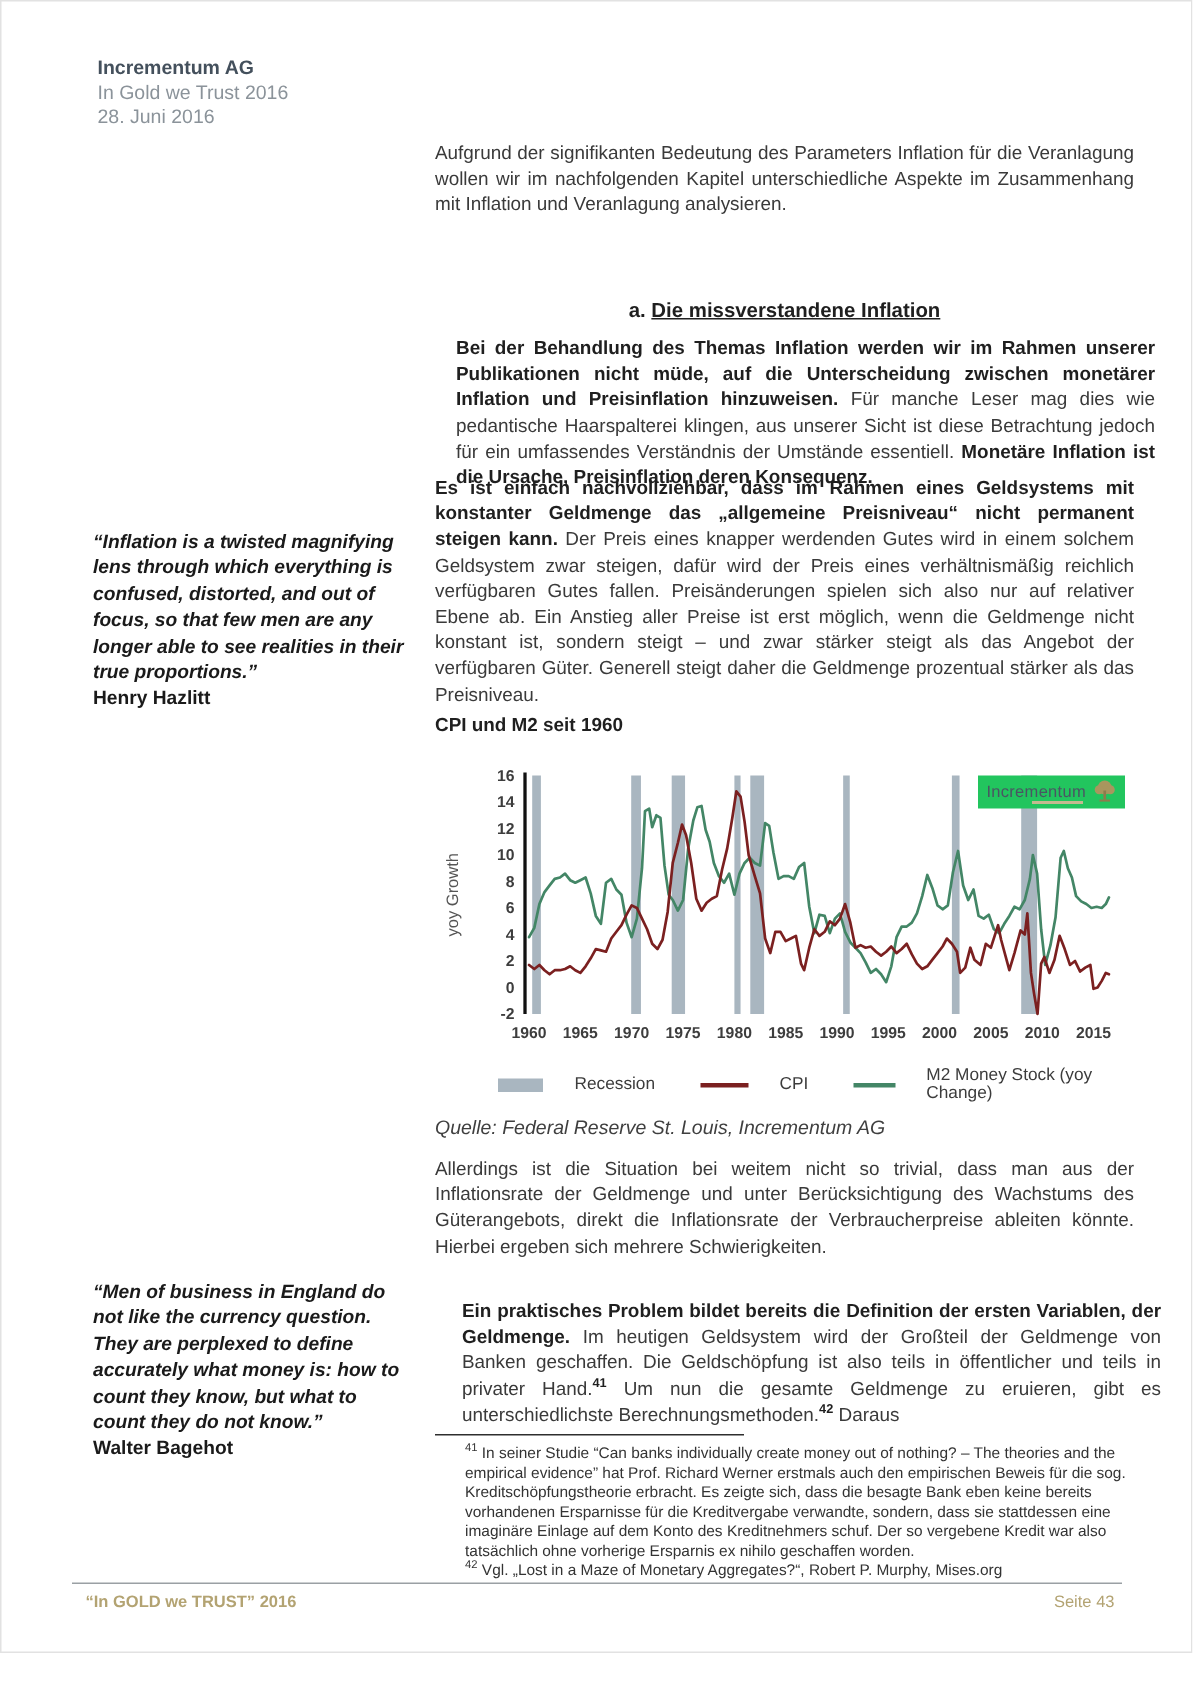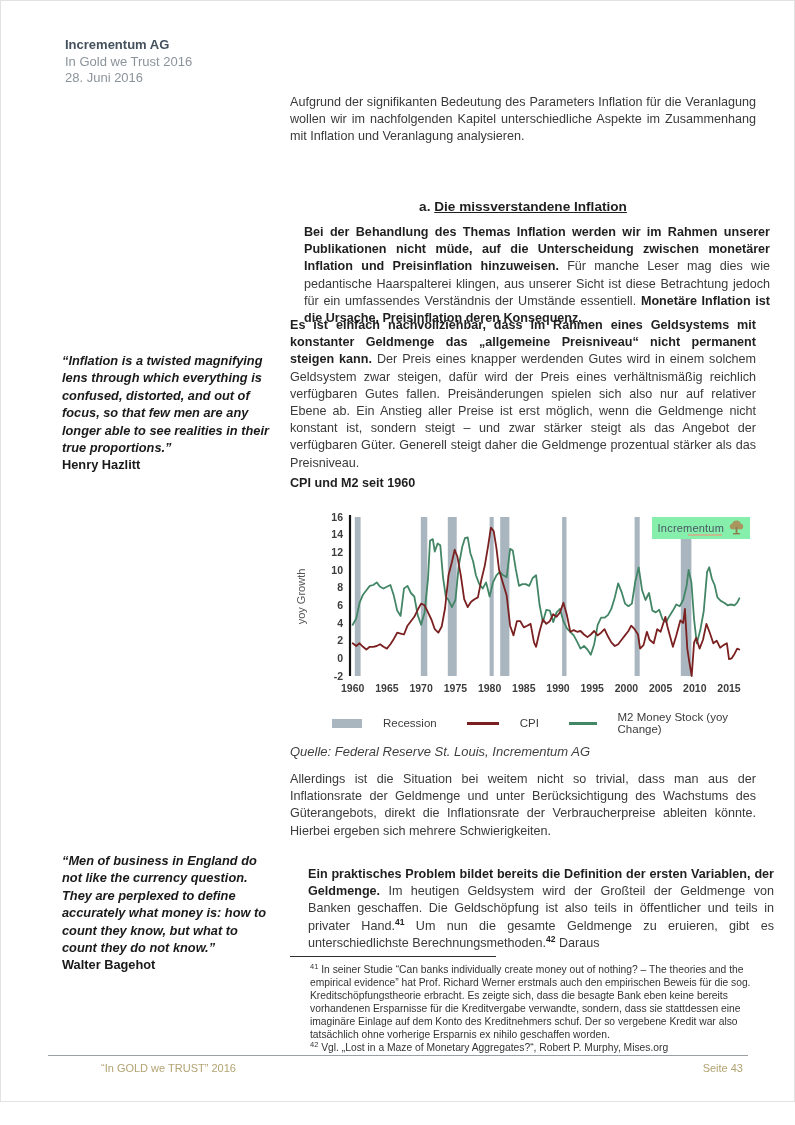--- a/index.html
+++ b/index.html
@@ -29,34 +29,34 @@
               font-size:12.6px;color:#1f1f1f;text-align:left;}
   .chartbox{position:absolute;left:292px;top:512px;width:462px;height:222px;background:#fff;}
   .chartbox svg{display:block;}
   .tick{font-family:"Liberation Sans",sans-serif;font-size:10.5px;font-weight:bold;fill:#3d3d3d;}
   .ylab{font-family:"Liberation Sans",sans-serif;font-size:11px;fill:#555;}
   .legend{display:flex;justify-content:center;align-items:center;gap:30px;
           margin-top:3px;font-size:11.5px;color:#3c3c3c;padding-left:40px;}
   .legitem{display:flex;align-items:center;gap:21px;}
   .sw-band{width:30px;height:9px;}
   .sw-line{width:32px;height:3px;}
-  .chartlogo{position:absolute;right:4px;top:5px;background:#86efac;padding:2px 5px 3px 6px;
+  .chartlogo{position:absolute;right:4px;top:5px;background:#22c55e;padding:2px 5px 3px 6px;
              display:flex;align-items:center;gap:4px;}
   .chartlogo .lg-txt{font-size:11px;color:#4a5663;letter-spacing:0.2px;}
   .chartlogo .lg-sub{position:absolute;right:28px;top:17px;width:34px;height:2px;background:#c4b98f;}
   
   .source{position:absolute;left:290px;width:466px;font-size:13px;font-style:italic;color:#3f3f3f;}
   
   .fnsep{position:absolute;left:290px;top:956px;width:206px;border-top:1.6px solid #2e2e2e;}
   .fns{position:absolute;left:290px;top:963px;width:468px;font-size:10.3px;line-height:13px;color:#333;text-align:left;margin-left:20px;}
   .fns p{margin:0;}
   sup.fnnum{font-size:7.5px;line-height:0;}
   
   .footrule{position:absolute;left:48px;top:1055px;width:700px;border-top:1px solid #9aa0a4;}
-  .footer-left{position:absolute;left:57px;top:1062px;font-size:11px;font-weight:normal;color:#b3a372;margin-left:44px;}
+  .footer-left{position:absolute;left:57px;top:1062px;font-size:11px;font-weight:bold;color:#b3a372;}
   .footer-right{position:absolute;right:52px;top:1062px;font-size:11px;color:#b3a372;}
 </style>
 </head>
 <body>
 
 <div class="page">
 
   <div class="hdr">
     <div class="co">Incrementum AG</div>
     <div class="sub">In Gold we Trust 2016</div>

